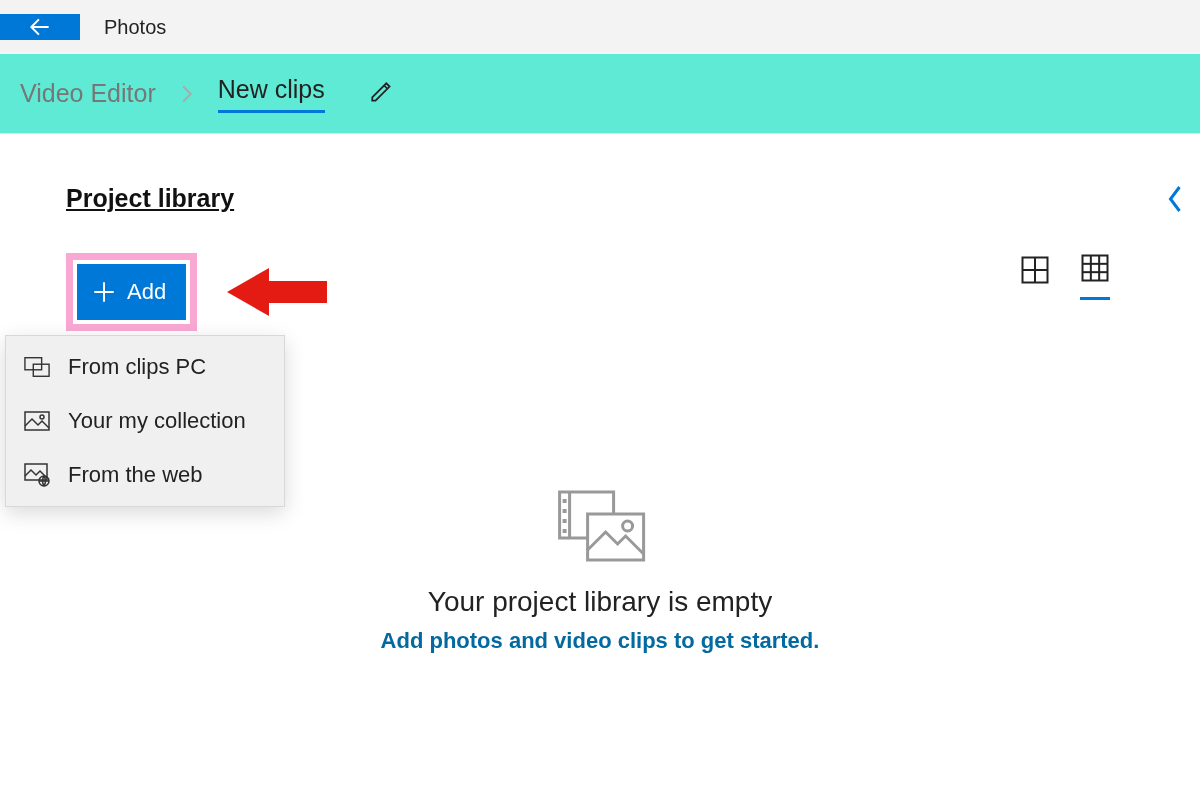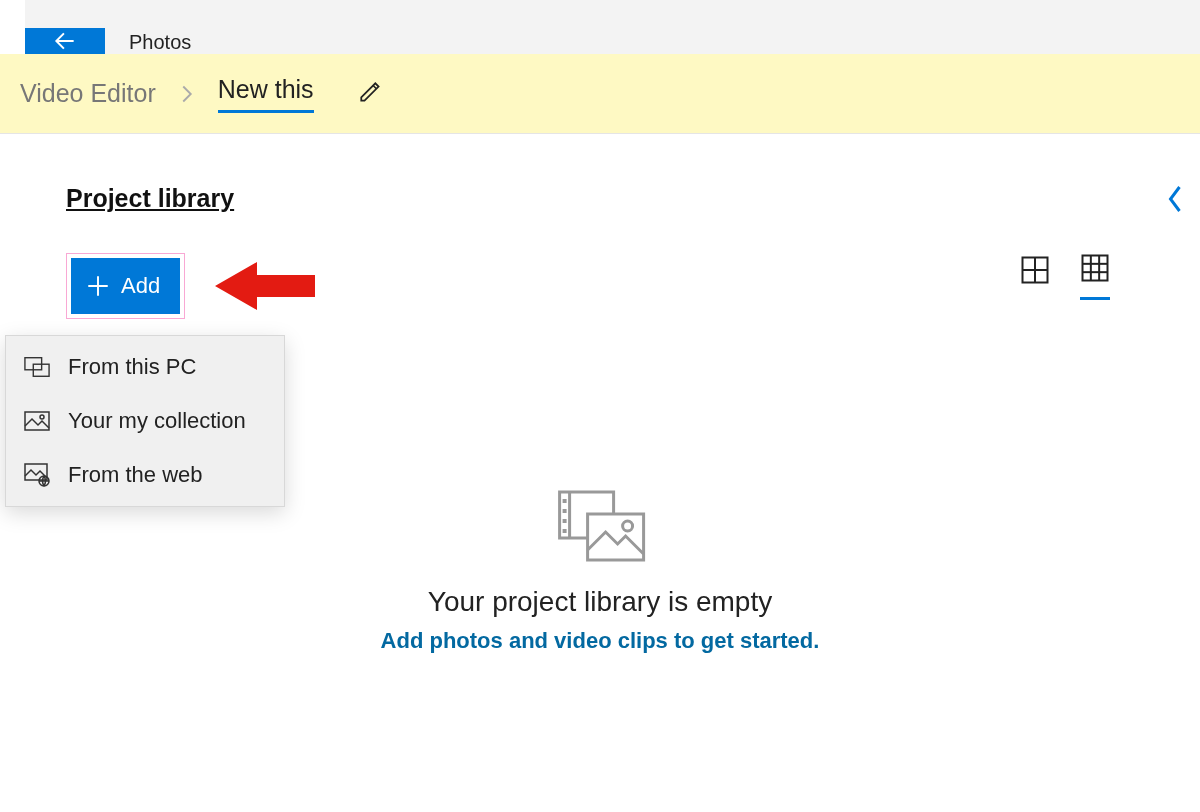--- a/index.html
+++ b/index.html
@@ -12,41 +12,40 @@
       width: 1200px;
       height: 812px;
       background: #ffffff;
       position: relative;
       overflow: hidden;
     }
     .header-bar {
       height: 54px;
       background: #f3f3f3;
       display: flex;
-      align-items: flex-end;
-      margin-left: 25px;
+      align-items: center;
     }
     .back-button {
       width: 80px;
       background: #0078d7;
       display: flex;
       align-items: center;
       justify-content: center;
       cursor: pointer;
     }
     .app-title {
       display: flex;
       align-items: center;
       padding-left: 24px;
       font-size: 20px;
       color: #222;
     }
     .breadcrumb-bar {
       height: 80px;
-      background: #fef9c3;
+      background: #5eead4;
       border-bottom: 1px solid #e5e5e5;
       display: flex;
       align-items: center;
       padding-left: 20px;
       gap: 24px;
     }
     .breadcrumb-item {
       font-size: 25px;
       color: #777;
     }
@@ -80,21 +79,21 @@
       top: 50px;
       cursor: pointer;
     }
     .add-row {
       margin-top: 40px;
       display: flex;
       align-items: center;
       position: relative;
     }
     .add-highlight {
-      border: 1px solid #f9a8d4;
+      border: 7px solid #f9a8d4;
       padding: 4px;
       display: inline-block;
     }
     .add-button {
       background: #0078d7;
       color: #ffffff;
       border: none;
       height: 56px;
       padding: 0 20px 0 14px;
       display: flex;
@@ -175,21 +174,21 @@
     </svg>
   </div>
   <div class="app-title">Photos</div>
 </div>
 
 <div class="breadcrumb-bar">
   <span class="breadcrumb-item">Video Editor</span>
   <svg class="breadcrumb-chevron" width="14" height="20" viewBox="0 0 10 16" fill="none" stroke="#aaa" stroke-width="1.5">
     <polyline points="2,2 8,8 2,14"></polyline>
   </svg>
-  <span class="breadcrumb-current">New this</span>
+  <span class="breadcrumb-current">New clips</span>
   <span class="edit-icon-wrap">
     <svg width="26" height="26" viewBox="0 0 24 24" fill="none" stroke="#222" stroke-width="1.6">
       <path d="M3 20 L6 20 L19 7 L16 4 L3 17 Z"></path>
       <line x1="14" y1="6" x2="17" y2="9"></line>
     </svg>
   </span>
 </div>
 
 <div class="content-area">
   <div class="section-title">Project library</div>
@@ -235,21 +234,21 @@
     </div>
   </div>
 </div>
 
 <div class="dropdown-menu">
   <div class="dropdown-item">
     <svg width="26" height="24" viewBox="0 0 28 22" fill="none" stroke="#333" stroke-width="1.5">
       <rect x="1" y="1" width="18" height="13"></rect>
       <rect x="10" y="8" width="17" height="13"></rect>
     </svg>
-    <span>From this PC</span>
+    <span>From clips PC</span>
   </div>
   <div class="dropdown-item">
     <svg width="26" height="22" viewBox="0 0 26 20" fill="none" stroke="#333" stroke-width="1.5">
       <rect x="1" y="1" width="24" height="18"></rect>
       <polyline points="1,15 8,8 14,14 18,10 25,17"></polyline>
       <circle cx="18" cy="6" r="2"></circle>
     </svg>
     <span>Your my collection</span>
   </div>
   <div class="dropdown-item">

